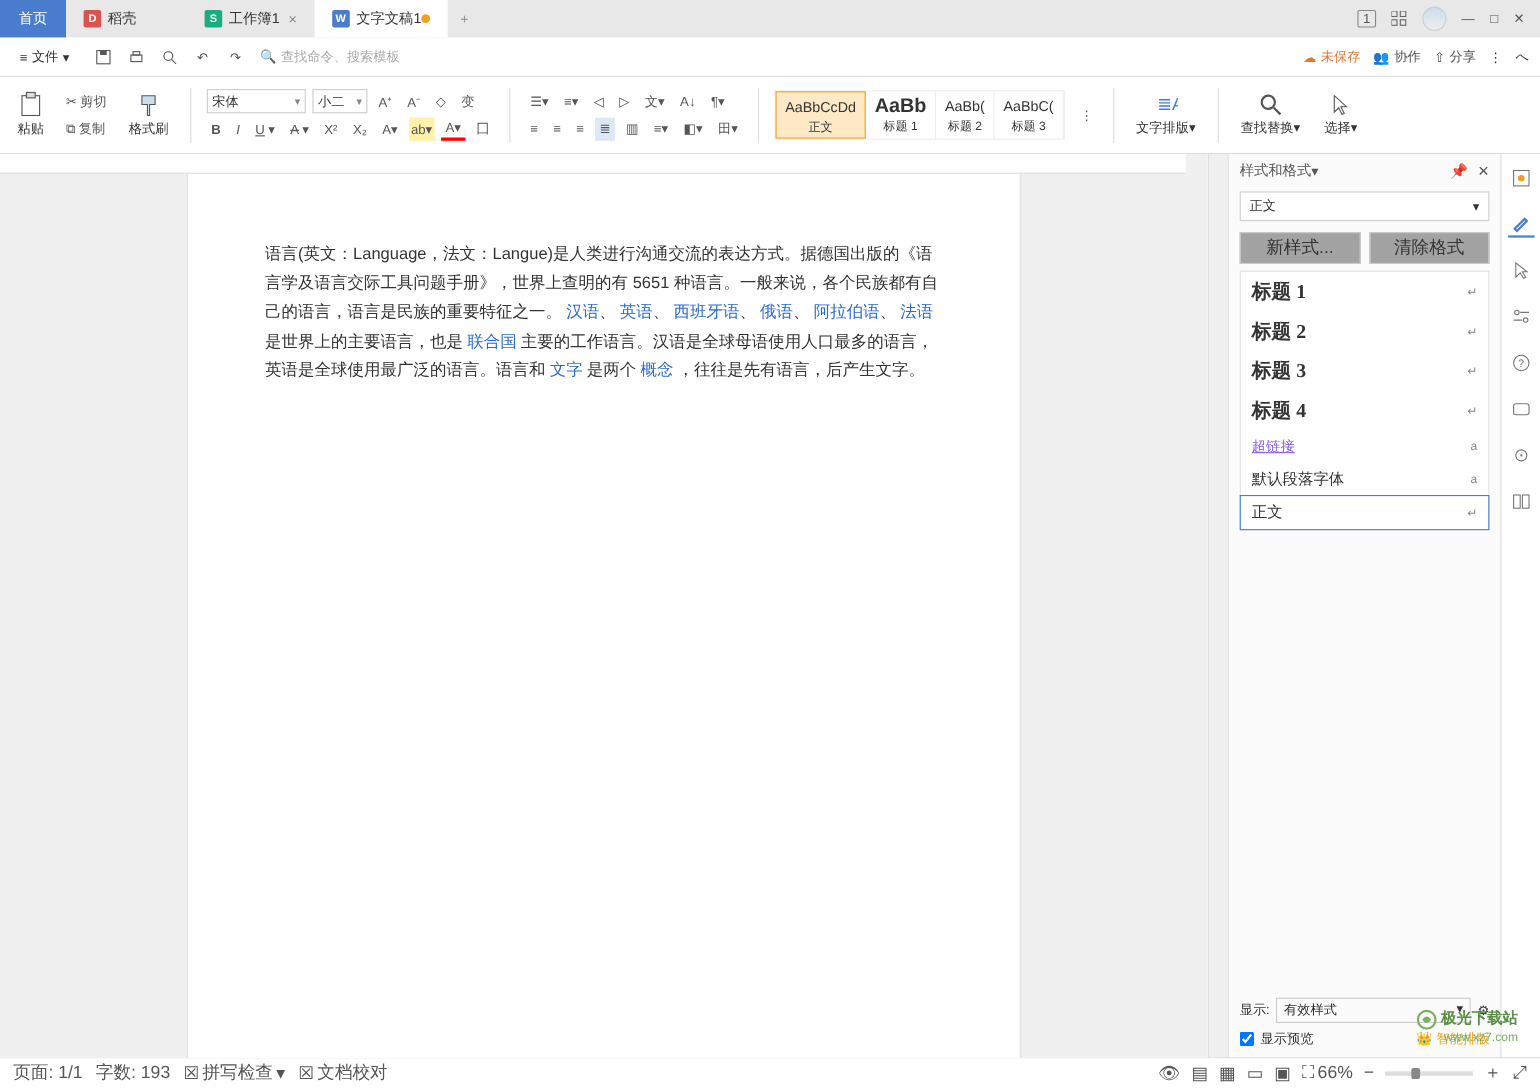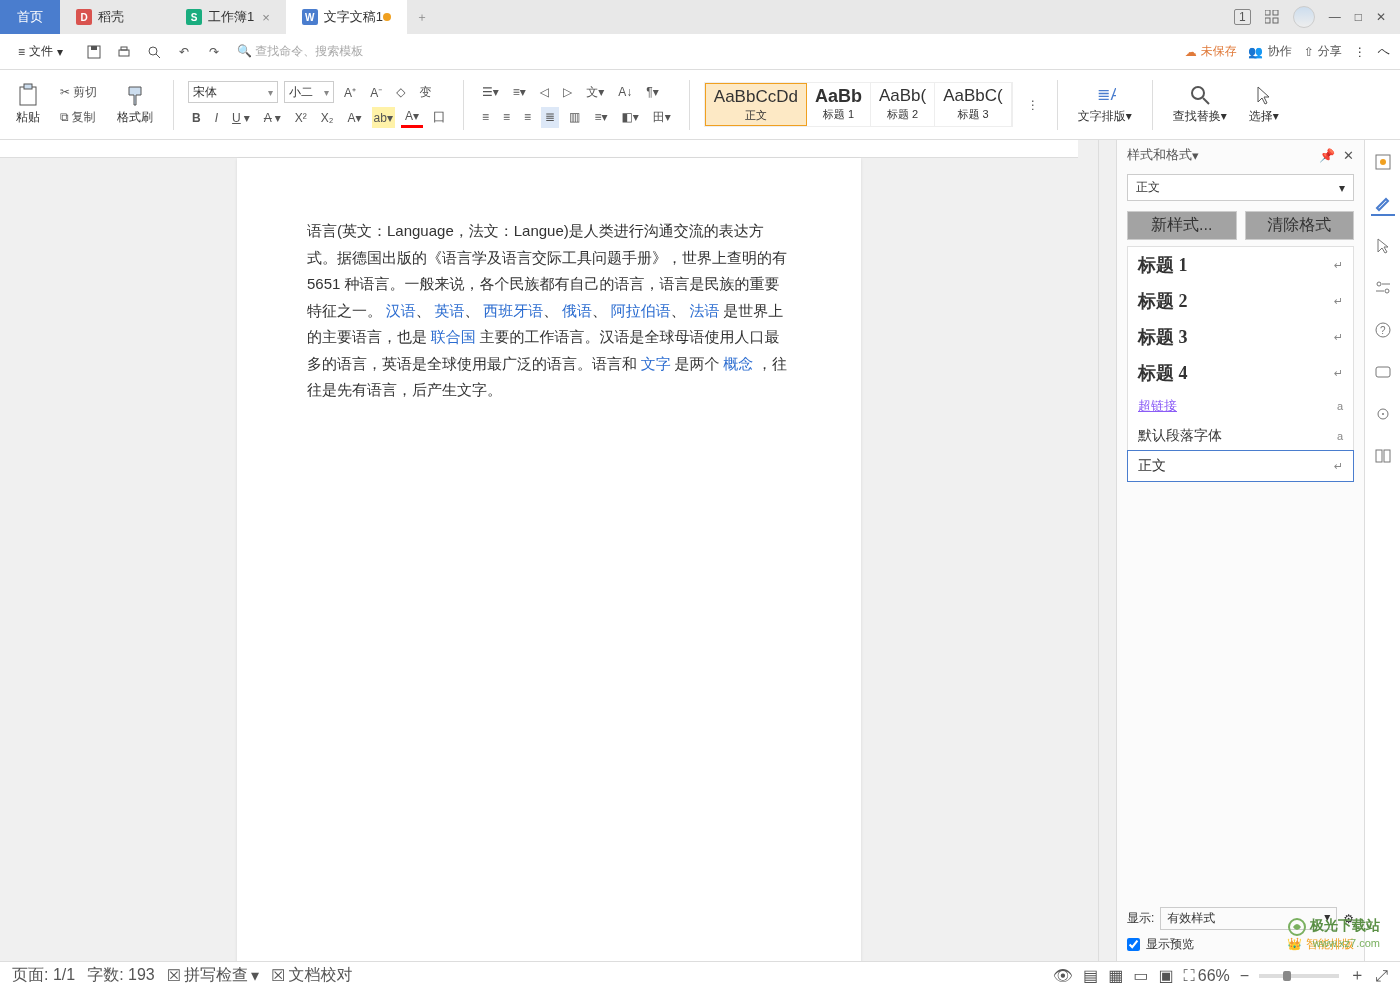--- a/index.html
+++ b/index.html
@@ -35,28 +35,28 @@
 .ribbon-col { display: flex; flex-direction: column; gap: 4px; font-size: 12px; }
 .rib-row { display: flex; gap: 6px; }
 .rib-sep { width: 1px; height: 50px; background: #ddd; margin: 0 4px; }
 .rib-btn { padding: 2px 4px; cursor: pointer; color: #555; display: flex; align-items: center; gap: 3px; }
 .rib-big { display: flex; flex-direction: column; align-items: center; gap: 2px; cursor: pointer; padding: 2px 6px; font-size: 12px; }
 .font-sel { border: 1px solid #ccc; height: 22px; padding: 0 18px 0 4px; display: flex; align-items: center; min-width: 90px; position: relative; cursor: pointer; }
 .font-sel::after { content: "▾"; position: absolute; right: 4px; font-size: 10px; color: #888; }
 .font-sel.small { min-width: 50px; }
 .style-gallery { display: flex; border: 1px solid #eee; }
 .style-item { padding: 2px 8px; text-align: center; cursor: pointer; border-right: 1px solid #eee; font-size: 11px; }
-.style-item .prev { font-size: 17px; height: 22px; display: flex; align-items: center; }
+.style-item .prev { font-size: 13px; height: 22px; display: flex; align-items: center; }
 .style-item.big .prev { font-size: 18px; font-weight: bold; }
 .style-item.sel { background: #fde9c5; border: 1px solid #f0a020; }
 
 .workspace { display: flex; height: calc(989px - 34px - 36px - 70px - 28px); }
 .docarea { flex: 1; background: #f0f0f0; display: flex; justify-content: center; overflow: auto; position: relative; }
 .ruler { position: absolute; top: 0; left: 0; right: 20px; height: 18px; background: #fff; border-bottom: 1px solid #ddd; }
-.page { width: 624px; background: #fff; margin-top: 18px; min-height: 820px; padding: 60px 70px; box-shadow: 0 1px 3px rgba(0,0,0,0.1); position: relative; }
+.page { width: 756px; background: #fff; margin-top: 18px; min-height: 820px; padding: 60px 70px; box-shadow: 0 1px 3px rgba(0,0,0,0.1); position: relative; }
 .page .text { font-size: 15px; line-height: 1.7; font-family: SimSun, serif; }
 .page .text a { color: #2b6cd0; text-decoration: none; }
 .doc-scroll { width: 18px; background: #f0f0f0; border-left: 1px solid #ddd; }
 
 .sidepanel { width: 248px; border-left: 1px solid #ddd; display: flex; flex-direction: column; background: #fbfbfb; }
 .sp-head { display: flex; align-items: center; padding: 6px 10px; font-size: 13px; color: #555; }
 .sp-head .pin { margin-left: auto; cursor: pointer; }
 .sp-sel { margin: 4px 10px; border: 1px solid #ccc; padding: 4px 8px; background: #fff; display: flex; align-items: center; cursor: pointer; }
 .sp-btns { display: flex; gap: 8px; padding: 6px 10px; }
 .sp-btn { flex: 1; border: 1px solid #ccc; background: #a3a3a3; padding: 3px 0; text-align: center; cursor: pointer; font-size: 16px; }

